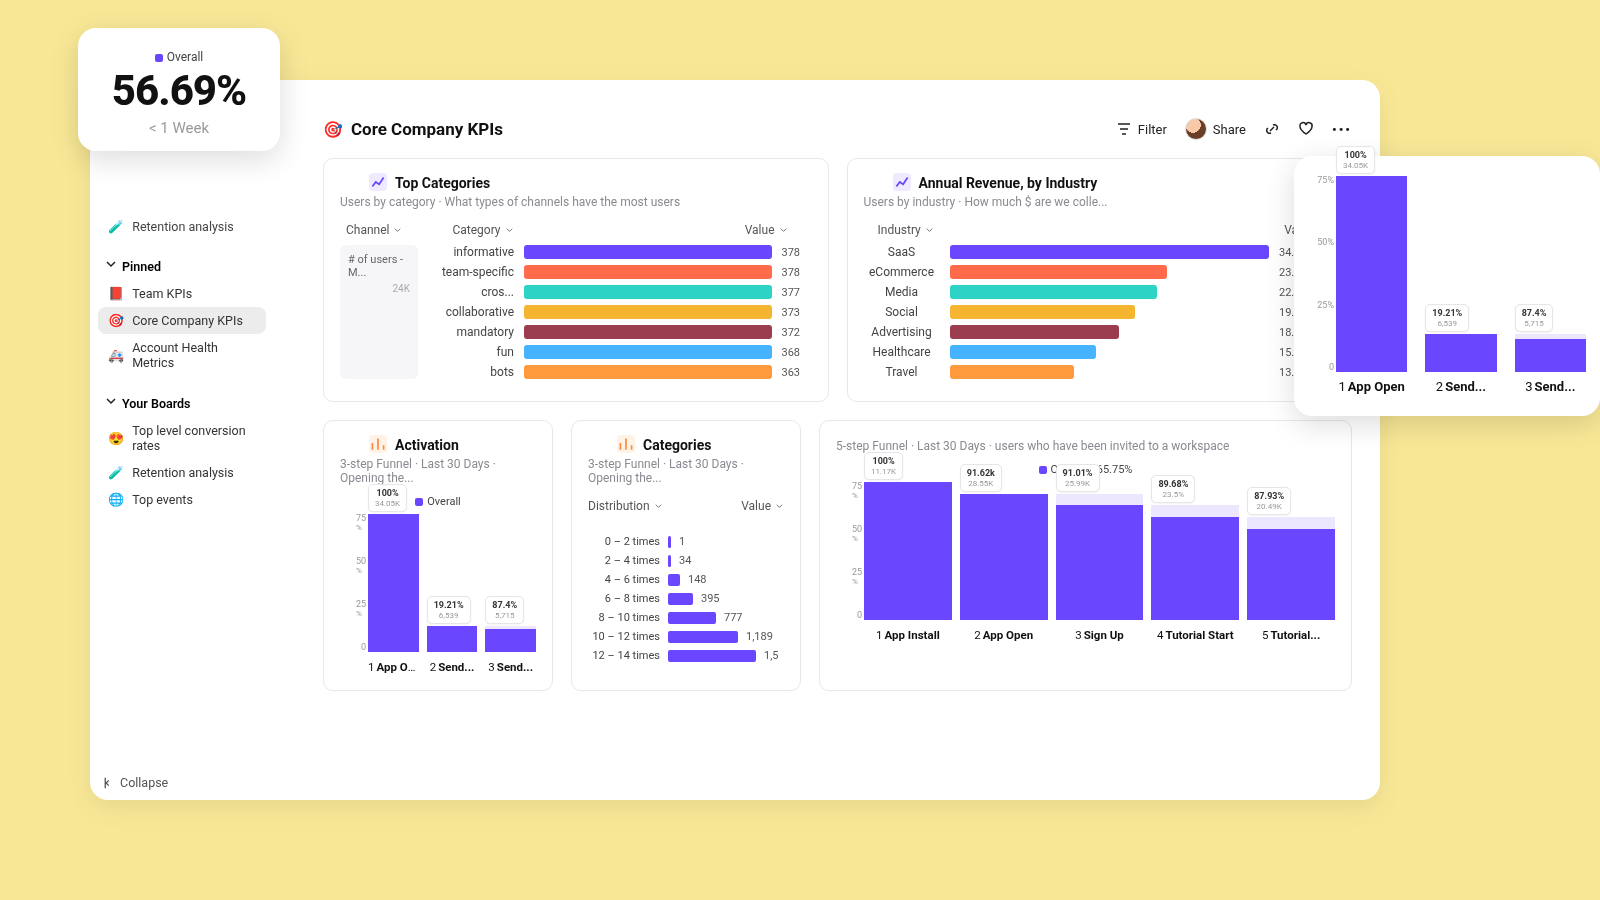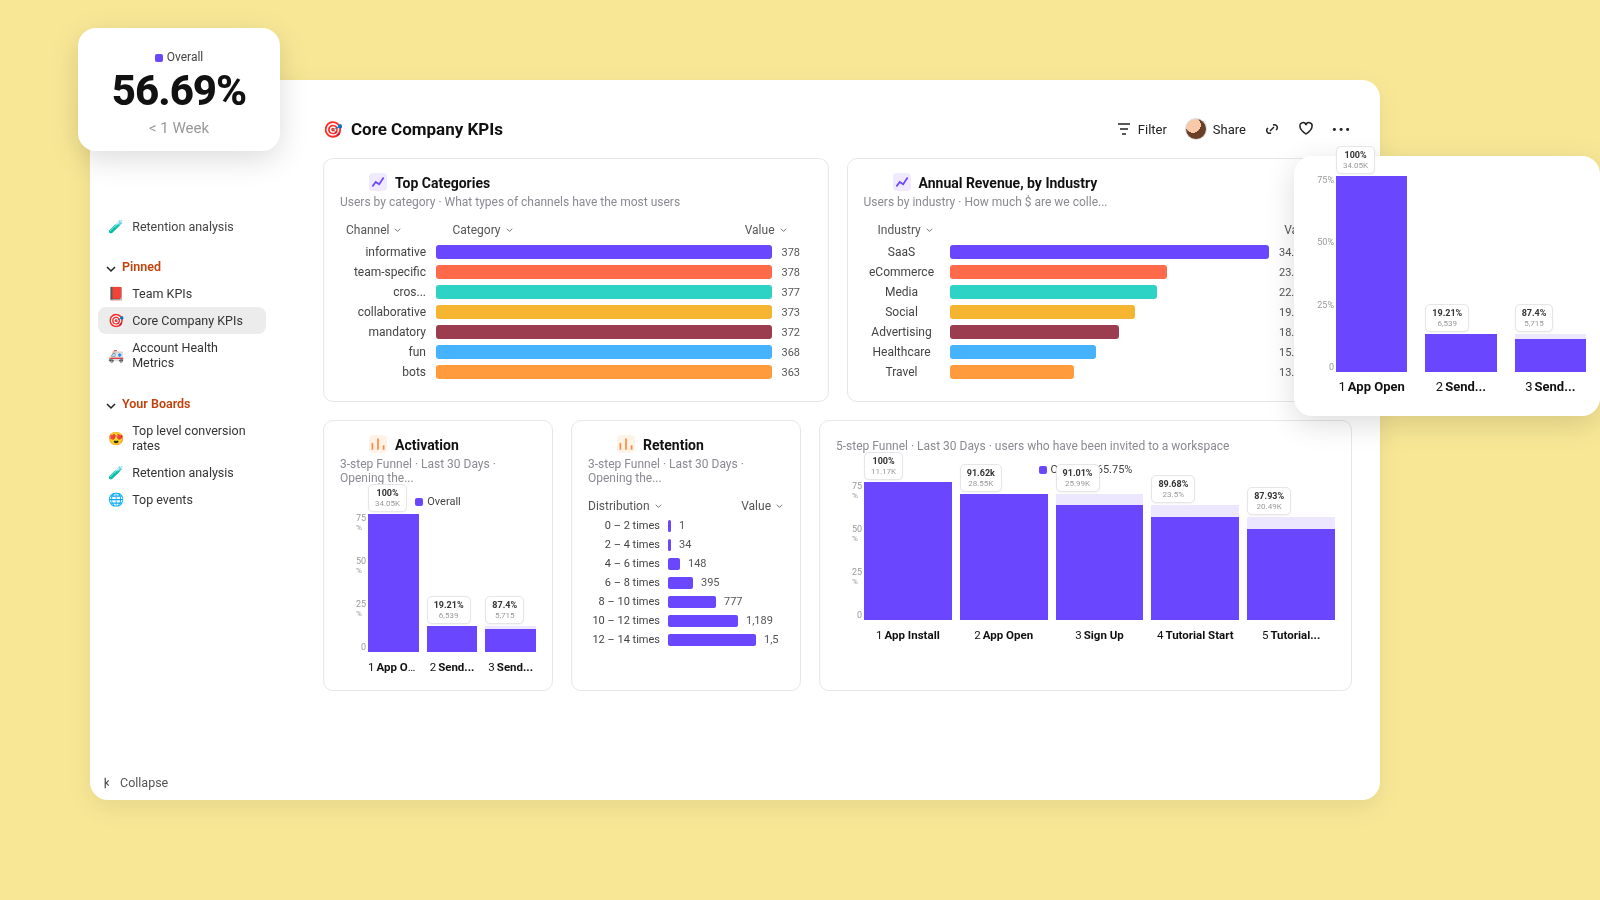--- a/index.html
+++ b/index.html
@@ -4,21 +4,21 @@
 <style>
   * { box-sizing: border-box; margin: 0; padding: 0; font-family: -apple-system, BlinkMacSystemFont, "Segoe UI", Roboto, sans-serif; }
   body { background: #f8e896; width: 1600px; height: 900px; overflow: hidden; position: relative; }
 
   .app-shell { position: absolute; left: 90px; top: 80px; width: 1290px; height: 720px; background: #fff; border-radius: 18px; box-shadow: 0 8px 26px rgba(0,0,0,.08); display: flex; overflow: hidden; }
 
   
   .sidebar { width: 185px; padding: 14px 8px 12px 8px; display: flex; flex-direction: column; border-right: 1px solid rgba(0,0,0,0); position: relative; }
   .sidebar-overscroll-item { display:flex; align-items:center; gap:8px; padding:5px 10px; font-size:12.5px; color:#444; margin-top:120px;}
   .sidebar-overscroll-item .emoji{font-size:13px}
-  .side-section-head { display:flex; align-items:flex-end; gap:6px; padding:6px 8px; font-size:12.5px; color:#c2410c; font-weight:600; margin-top:14px;}
+  .side-section-head { display:flex; align-items:flex-start; gap:6px; padding:6px 8px; font-size:12.5px; color:#000000; font-weight:600; margin-top:14px;}
   .side-section-head svg{width:10px;height:10px;}
   .side-item { display:flex; align-items:center; gap:8px; padding:6px 10px; border-radius:8px; font-size:12.5px; color:#333; cursor:pointer; }
   .side-item.active { background:#ececec; }
   .side-item .emoji{font-size:13px}
   .collapse { position:absolute; left:10px; bottom:10px; display:flex; align-items:center; gap:6px; font-size:12.5px; color:#555; cursor:pointer;}
   .collapse svg{width:14px;height:14px;}
 
   
   .content { flex:1; padding: 38px 28px 22px 48px; overflow:hidden; }
   .page-header{ display:flex; align-items:center; justify-content:space-between; margin-bottom:18px;}
@@ -77,21 +77,21 @@
   .bar-fg{ width:100%; background:#6b46ff;}
   .bar-tip{ position:absolute; top:-2px; transform:translateY(-100%); background:#fff; border:1px solid #e5e5ea; border-radius:5px; padding:3px 6px; font-size:9px; color:#333; text-align:center; white-space:nowrap; box-shadow:0 1px 2px rgba(0,0,0,.05);}
   .bar-tip .b{font-weight:700; display:block;}
   .bar-tip .s{color:#999; font-size:8px;}
   .xlabels{ position:absolute; left:28px; right:0; bottom:0; display:flex; gap:8px;}
   .xlabels div{flex:1; text-align:center; font-size:11.5px; color:#111; white-space:nowrap; overflow:hidden; text-overflow:ellipsis;}
   .xlabels div .n{font-weight:400; margin-right:2px;}
   .xlabels div .t{font-weight:700;}
 
   
-  .freq-body{ margin-top:6px;}
+  .freq-body{ margin-top:22px;}
   .freq-row{ display:flex; align-items:center; gap:8px; font-size:11px; color:#444; margin-bottom:6px;}
   .freq-label{ width:72px; text-align:right;}
   .freq-bar{ height:12px; background:#6b46ff; border-radius:2px;}
   .freq-val{ font-size:11px; color:#555;}
 
   
   .float-card{ position:absolute; background:#fff; border-radius:18px; box-shadow:0 8px 30px rgba(0,0,0,.14); }
   .float-overall{ left:78px; top:28px; width:202px; padding:22px 14px 14px 14px; text-align:center;}
   .float-overall .leg{ font-size:12px; color:#444;}
   .float-overall .leg .legend-dot{background:#6b46ff}
@@ -224,20 +224,24 @@
               </svg>
             </div>
           <div class="colh" style="margin-left:auto; margin-right:24px">
               <span>Value</span>
               <svg viewBox="0 0 10 10">
                 <path d="M2 3l3 3 3-3" fill="none" stroke="#666"></path>
               </svg>
             </div>
         </div>
         <div class="tc-body">
+          <div class="tc-left">
+            <div># of users - M...</div>
+            <div class="sub">24K</div>
+          </div>
           <div class="tc-rows" id="tc-rows">
               <div class="tc-row">
                 <div class="tc-label">informative</div>
                 <div class="tc-bar" style="width:100%;max-width:100%;background:#6b46ff"></div>
                 <div class="tc-val">378</div>
               </div>
               <div class="tc-row">
                 <div class="tc-label">team-specific</div>
                 <div class="tc-bar" style="width:100%;max-width:100%;background:#ff6b4a"></div>
                 <div class="tc-val">378</div>
@@ -397,21 +401,21 @@
           </div>
       </div>
 
       <div class="card">
         <div class="card-head">
           <span class="card-icon orange">
               <svg viewBox="0 0 16 16" fill="none" stroke-width="1.5">
                 <path d="M3 13V7M8 13V3M13 13V9"></path>
               </svg>
             </span>
-          <span class="card-title">Retention</span>
+          <span class="card-title">Categories</span>
         </div>
         <div class="card-sub">3-step Funnel · Last 30 Days · Opening the...</div>
         <div class="col-headers">
           <div class="colh">
               <span>Distribution</span>
               <svg viewBox="0 0 10 10">
                 <path d="M2 3l3 3 3-3" fill="none" stroke="#666"></path>
               </svg>
             </div>
           <div class="colh" style="margin-left:auto">

